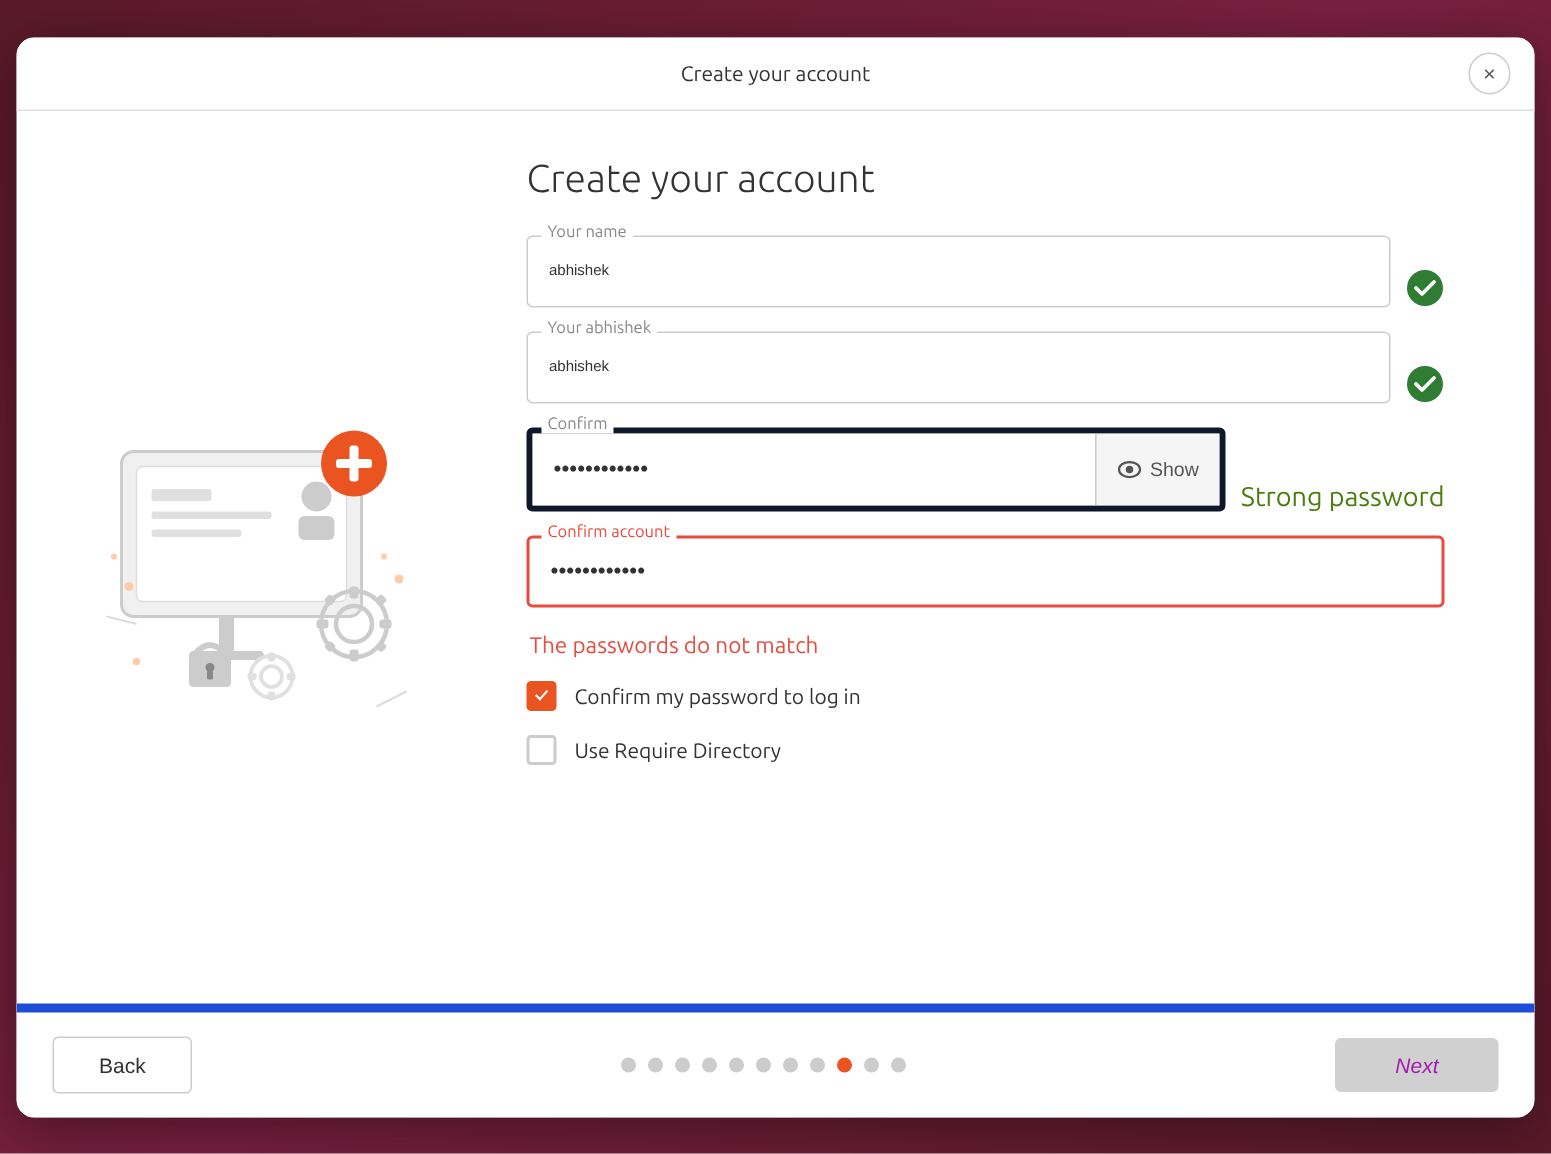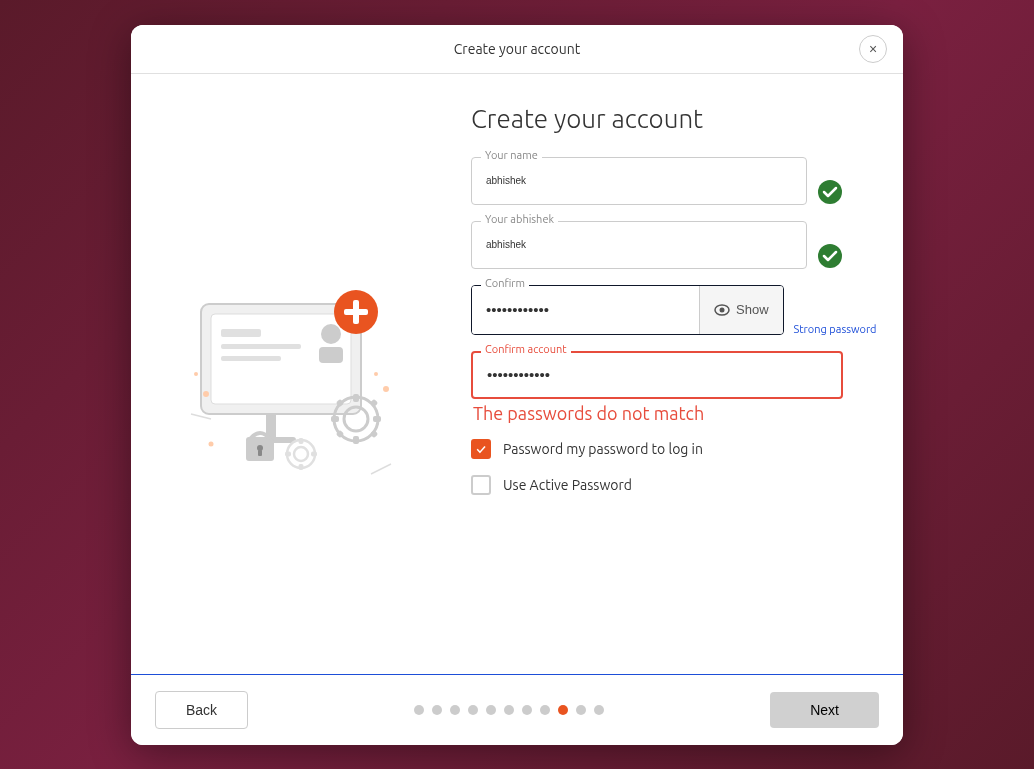--- a/index.html
+++ b/index.html
@@ -8,21 +8,21 @@
       width: 1034px;
       height: 769px;
       display: flex;
       align-items: center;
       justify-content: center;
       font-family: 'Ubuntu', 'Segoe UI', Arial, sans-serif;
     }
     .dialog {
       background: #fff;
       border-radius: 12px;
-      width: 772px;
+      width: 1012px;
       height: 720px;
       display: flex;
       flex-direction: column;
       box-shadow: 0 8px 40px rgba(0,0,0,0.4);
       overflow: hidden;
       position: relative;
     }
     .dialog-header {
       display: flex;
       align-items: center;
@@ -114,21 +114,21 @@
       border-radius: 4px;
       padding: 12px 14px;
       font-size: 10px;
       color: #333;
       outline: none;
       background: #fff;
     }
     .password-row {
       display: flex;
       align-items: stretch;
-      border: 1px solid #0f172a;
+      border: 4px solid #0f172a;
       border-radius: 4px;
       overflow: hidden;
     }
     .password-row input {
       flex: 1;
       height: 48px;
       border: none;
       padding: 12px 14px;
       font-size: 15px;
       color: #333;
@@ -142,22 +142,22 @@
       padding: 0 14px;
       cursor: pointer;
       display: flex;
       align-items: center;
       gap: 6px;
       font-size: 13px;
       color: #555;
     }
     .strong-label {
       margin-left: 10px;
-      font-size: 11px;
-      color: #1d4ed8;
+      font-size: 18px;
+      color: #4d7c0f;
       white-space: nowrap;
     }
     .valid-icon {
       width: 26px;
       height: 26px;
       margin-left: 10px;
       flex-shrink: 0;
     }
     .confirm-wrapper {
       position: relative;
@@ -168,23 +168,23 @@
       height: 48px;
       border: 2px solid #e74c3c;
       border-radius: 4px;
       padding: 12px 14px;
       font-size: 15px;
       color: #333;
       outline: none;
       background: #fff;
     }
     .error-text {
-      font-size: 18px;
+      font-size: 15px;
       color: #e74c3c;
-      margin-top: 4px;
+      margin-top: 16px;
       margin-left: 2px;
     }
     .checkbox-row {
       display: flex;
       align-items: center;
       gap: 12px;
       margin-bottom: 16px;
     }
     .checkbox-custom {
       width: 20px;
@@ -209,21 +209,21 @@
     }
     .checkbox-label {
       font-size: 14px;
       color: #333;
     }
     .dialog-footer {
       display: flex;
       align-items: center;
       justify-content: space-between;
       padding: 16px 24px;
-      border-top: 1px solid #1d4ed8;
+      border-top: 6px solid #1d4ed8;
       background: #fff;
     }
     .back-btn {
       padding: 10px 30px;
       border: 1px solid #ccc;
       border-radius: 4px;
       background: #fff;
       font-size: 14px;
       cursor: pointer;
       color: #333;
@@ -240,21 +240,22 @@
       background: #ccc;
     }
     .dot.active { background: #e95420; }
     .next-btn {
       padding: 10px 40px;
       border: none;
       border-radius: 4px;
       background: #d0d0d0;
       font-size: 14px;
       cursor: not-allowed;
-      color: #000000;
+      color: #a21caf;
+      font-style: italic;
     }
     
     .illus-svg { width: 100%; height: 100%; }
   </style>
 </head>
 <body>
 
 <div class="dialog">
 
   <div class="dialog-header">
@@ -371,25 +372,25 @@
         <div class="confirm-wrapper">
           <span class="field-label error">Confirm account</span>
           <input type="password" class="confirm-input" value="abcdefghijkl" style="">
         </div>
         <div class="error-text">The passwords do not match</div>
       </div>
 
       <div style="margin-top:12px;">
         <div class="checkbox-row">
           <div class="checkbox-custom checked"></div>
-          <span class="checkbox-label">Password my password to log in</span>
+          <span class="checkbox-label">Confirm my password to log in</span>
         </div>
         <div class="checkbox-row">
           <div class="checkbox-custom"></div>
-          <span class="checkbox-label">Use Active Password</span>
+          <span class="checkbox-label">Use Require Directory</span>
         </div>
       </div>
     </div>
   </div>
 
   <div class="dialog-footer">
     <button class="back-btn">
       <span>Back</span>
     </button>
 

